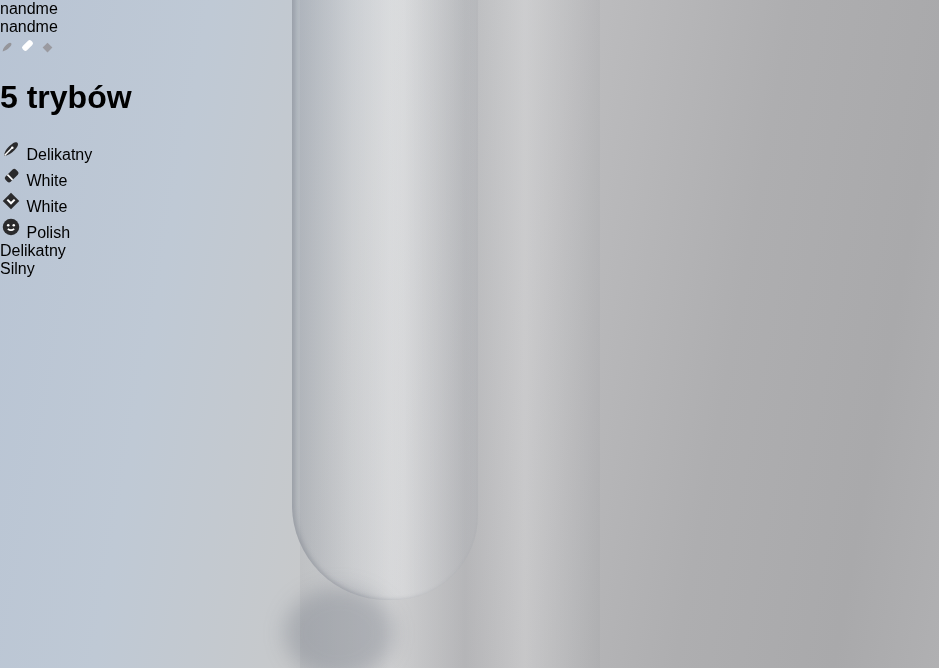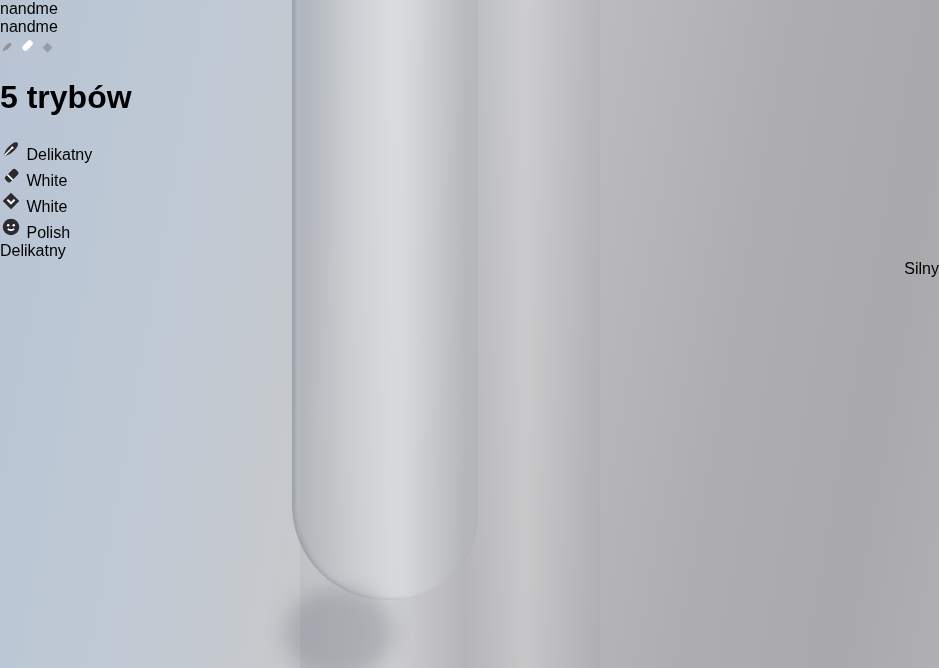--- a/index.html
+++ b/index.html
@@ -203,19 +203,19 @@
 
   
   <div class="panel panel-intensity z-panel">
 
     <div class="level" style="top:112px;">
       <div class="pill"><span class="dot on"></span><span class="dot off"></span><span class="dot off"></span></div>
       <div class="level-label">Delikatny</div>
     </div>
 
 
-    <div class="level" style="top:406px;text-align:right;">
+    <div class="level" style="top:406px;">
       <div class="pill"><span class="dot on"></span><span class="dot on"></span><span class="dot on"></span></div>
       <div class="level-label">Silny</div>
     </div>
   </div>
 
 </div>
 
 </body></html>

